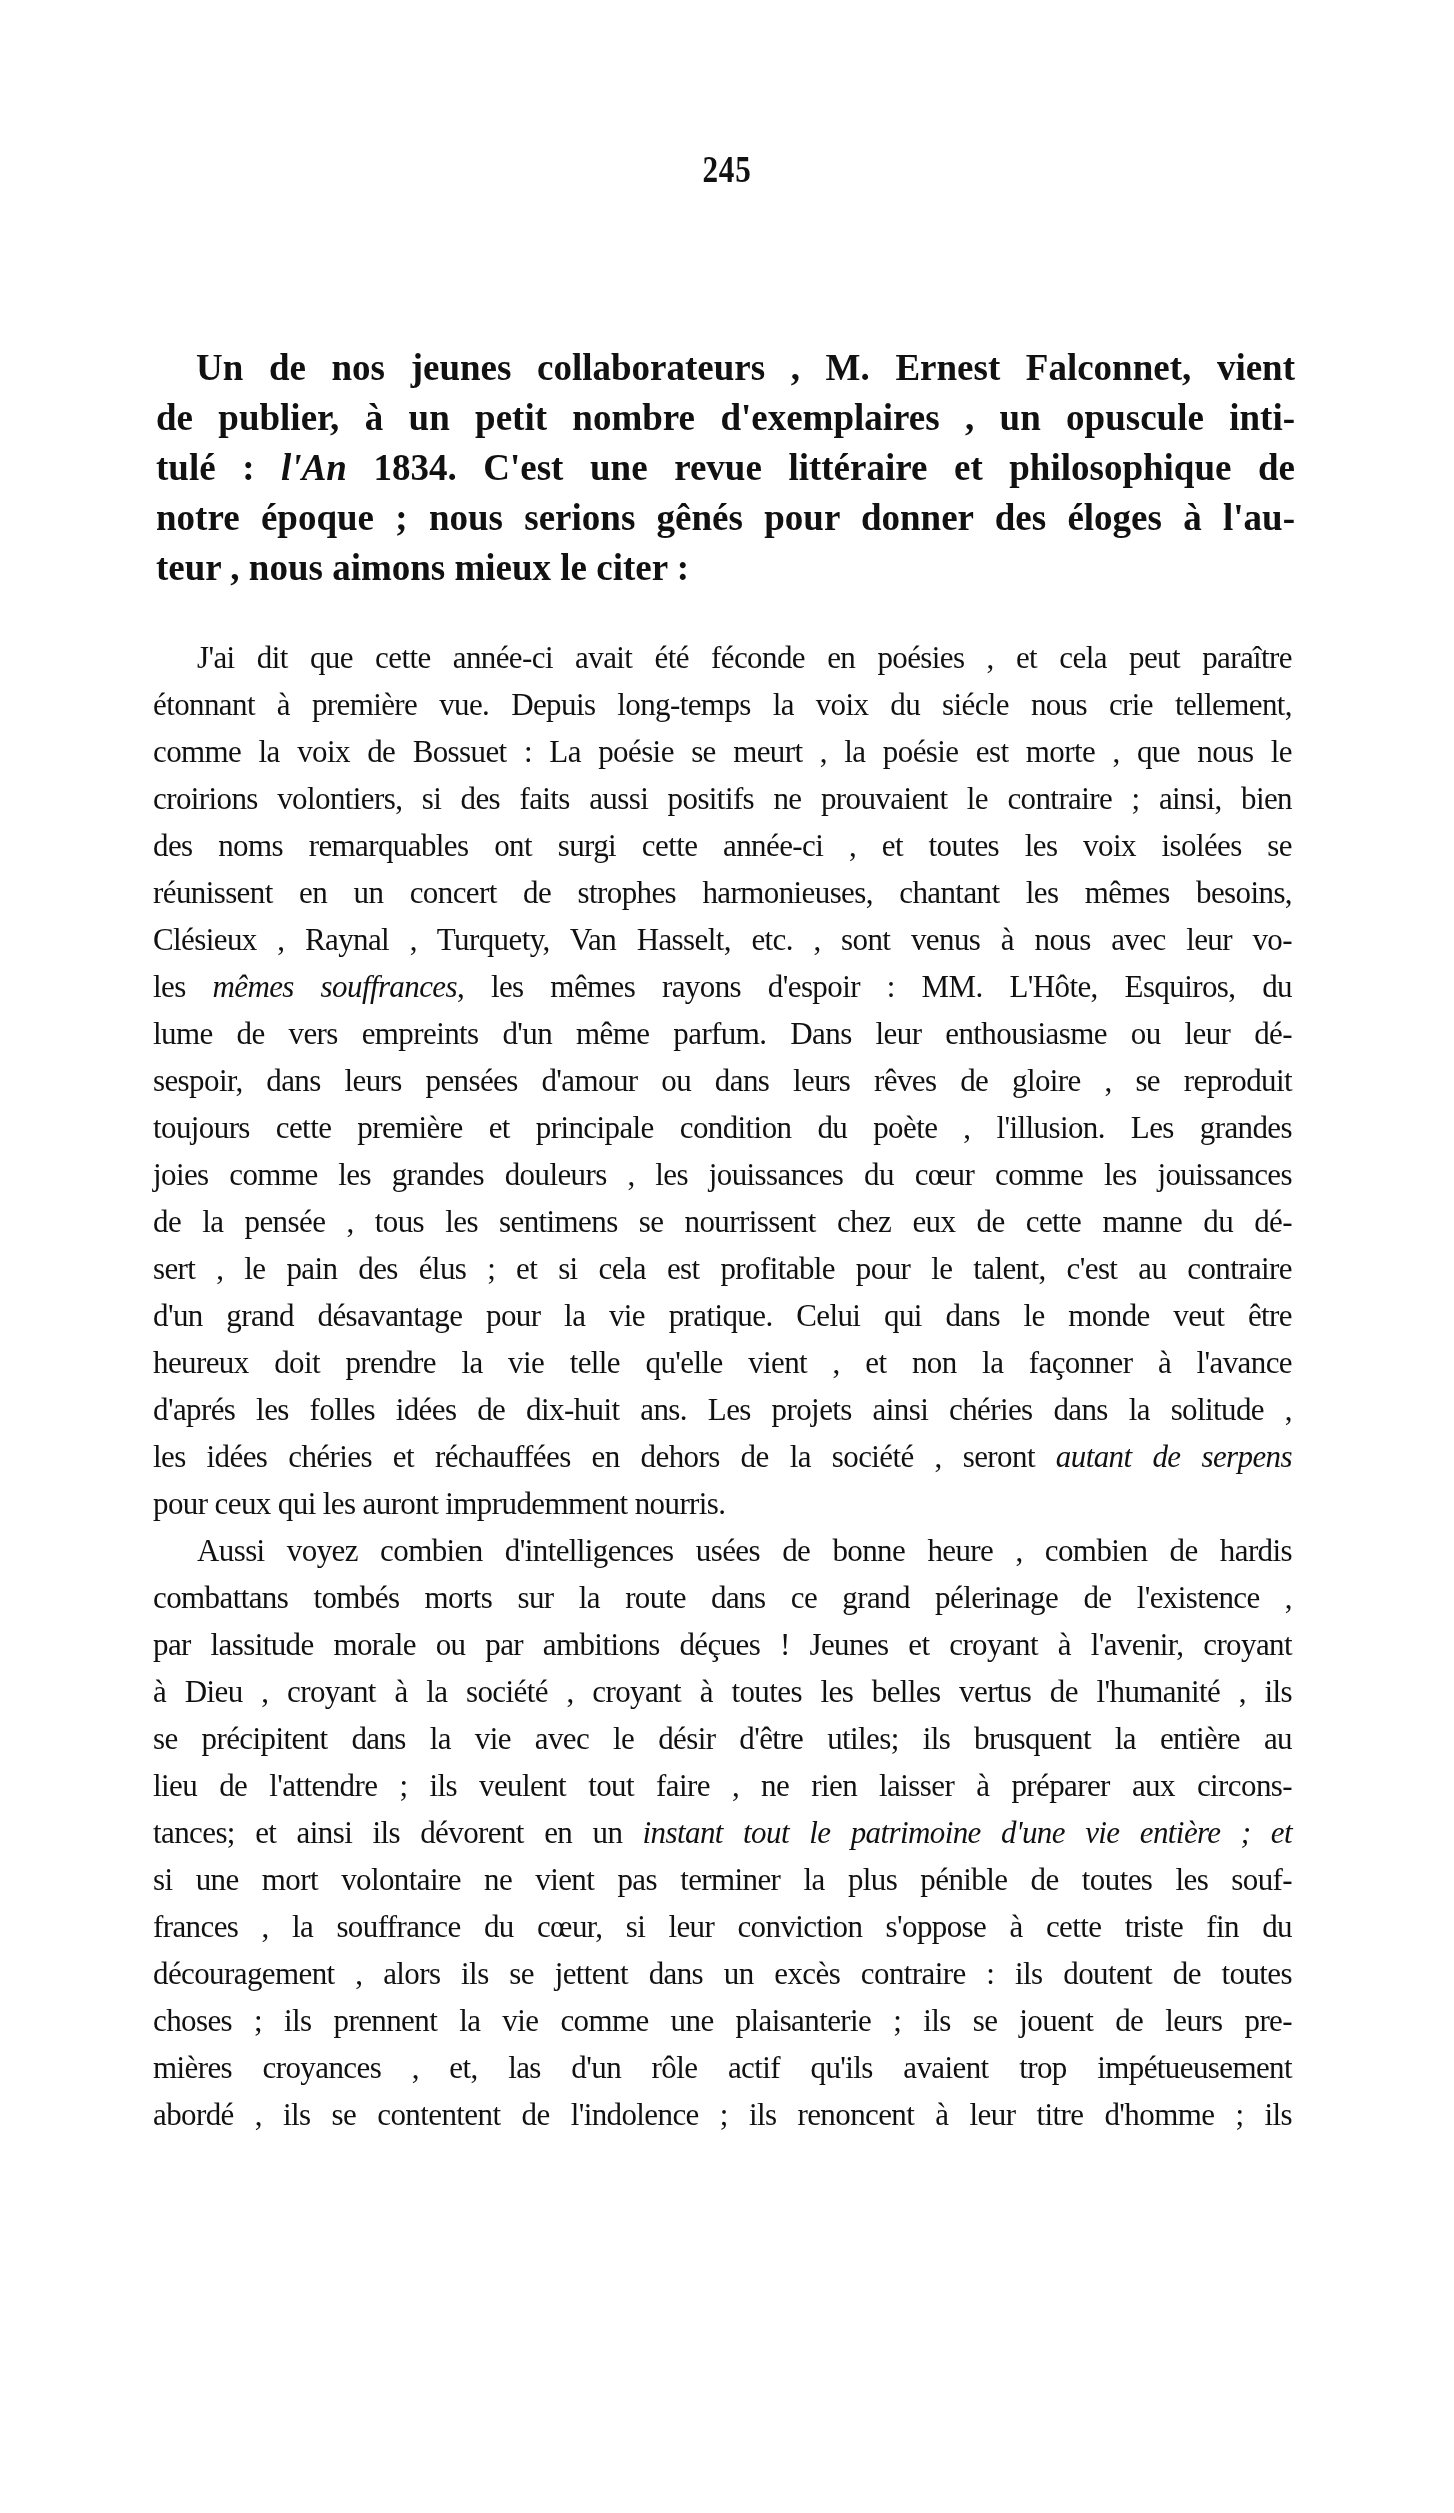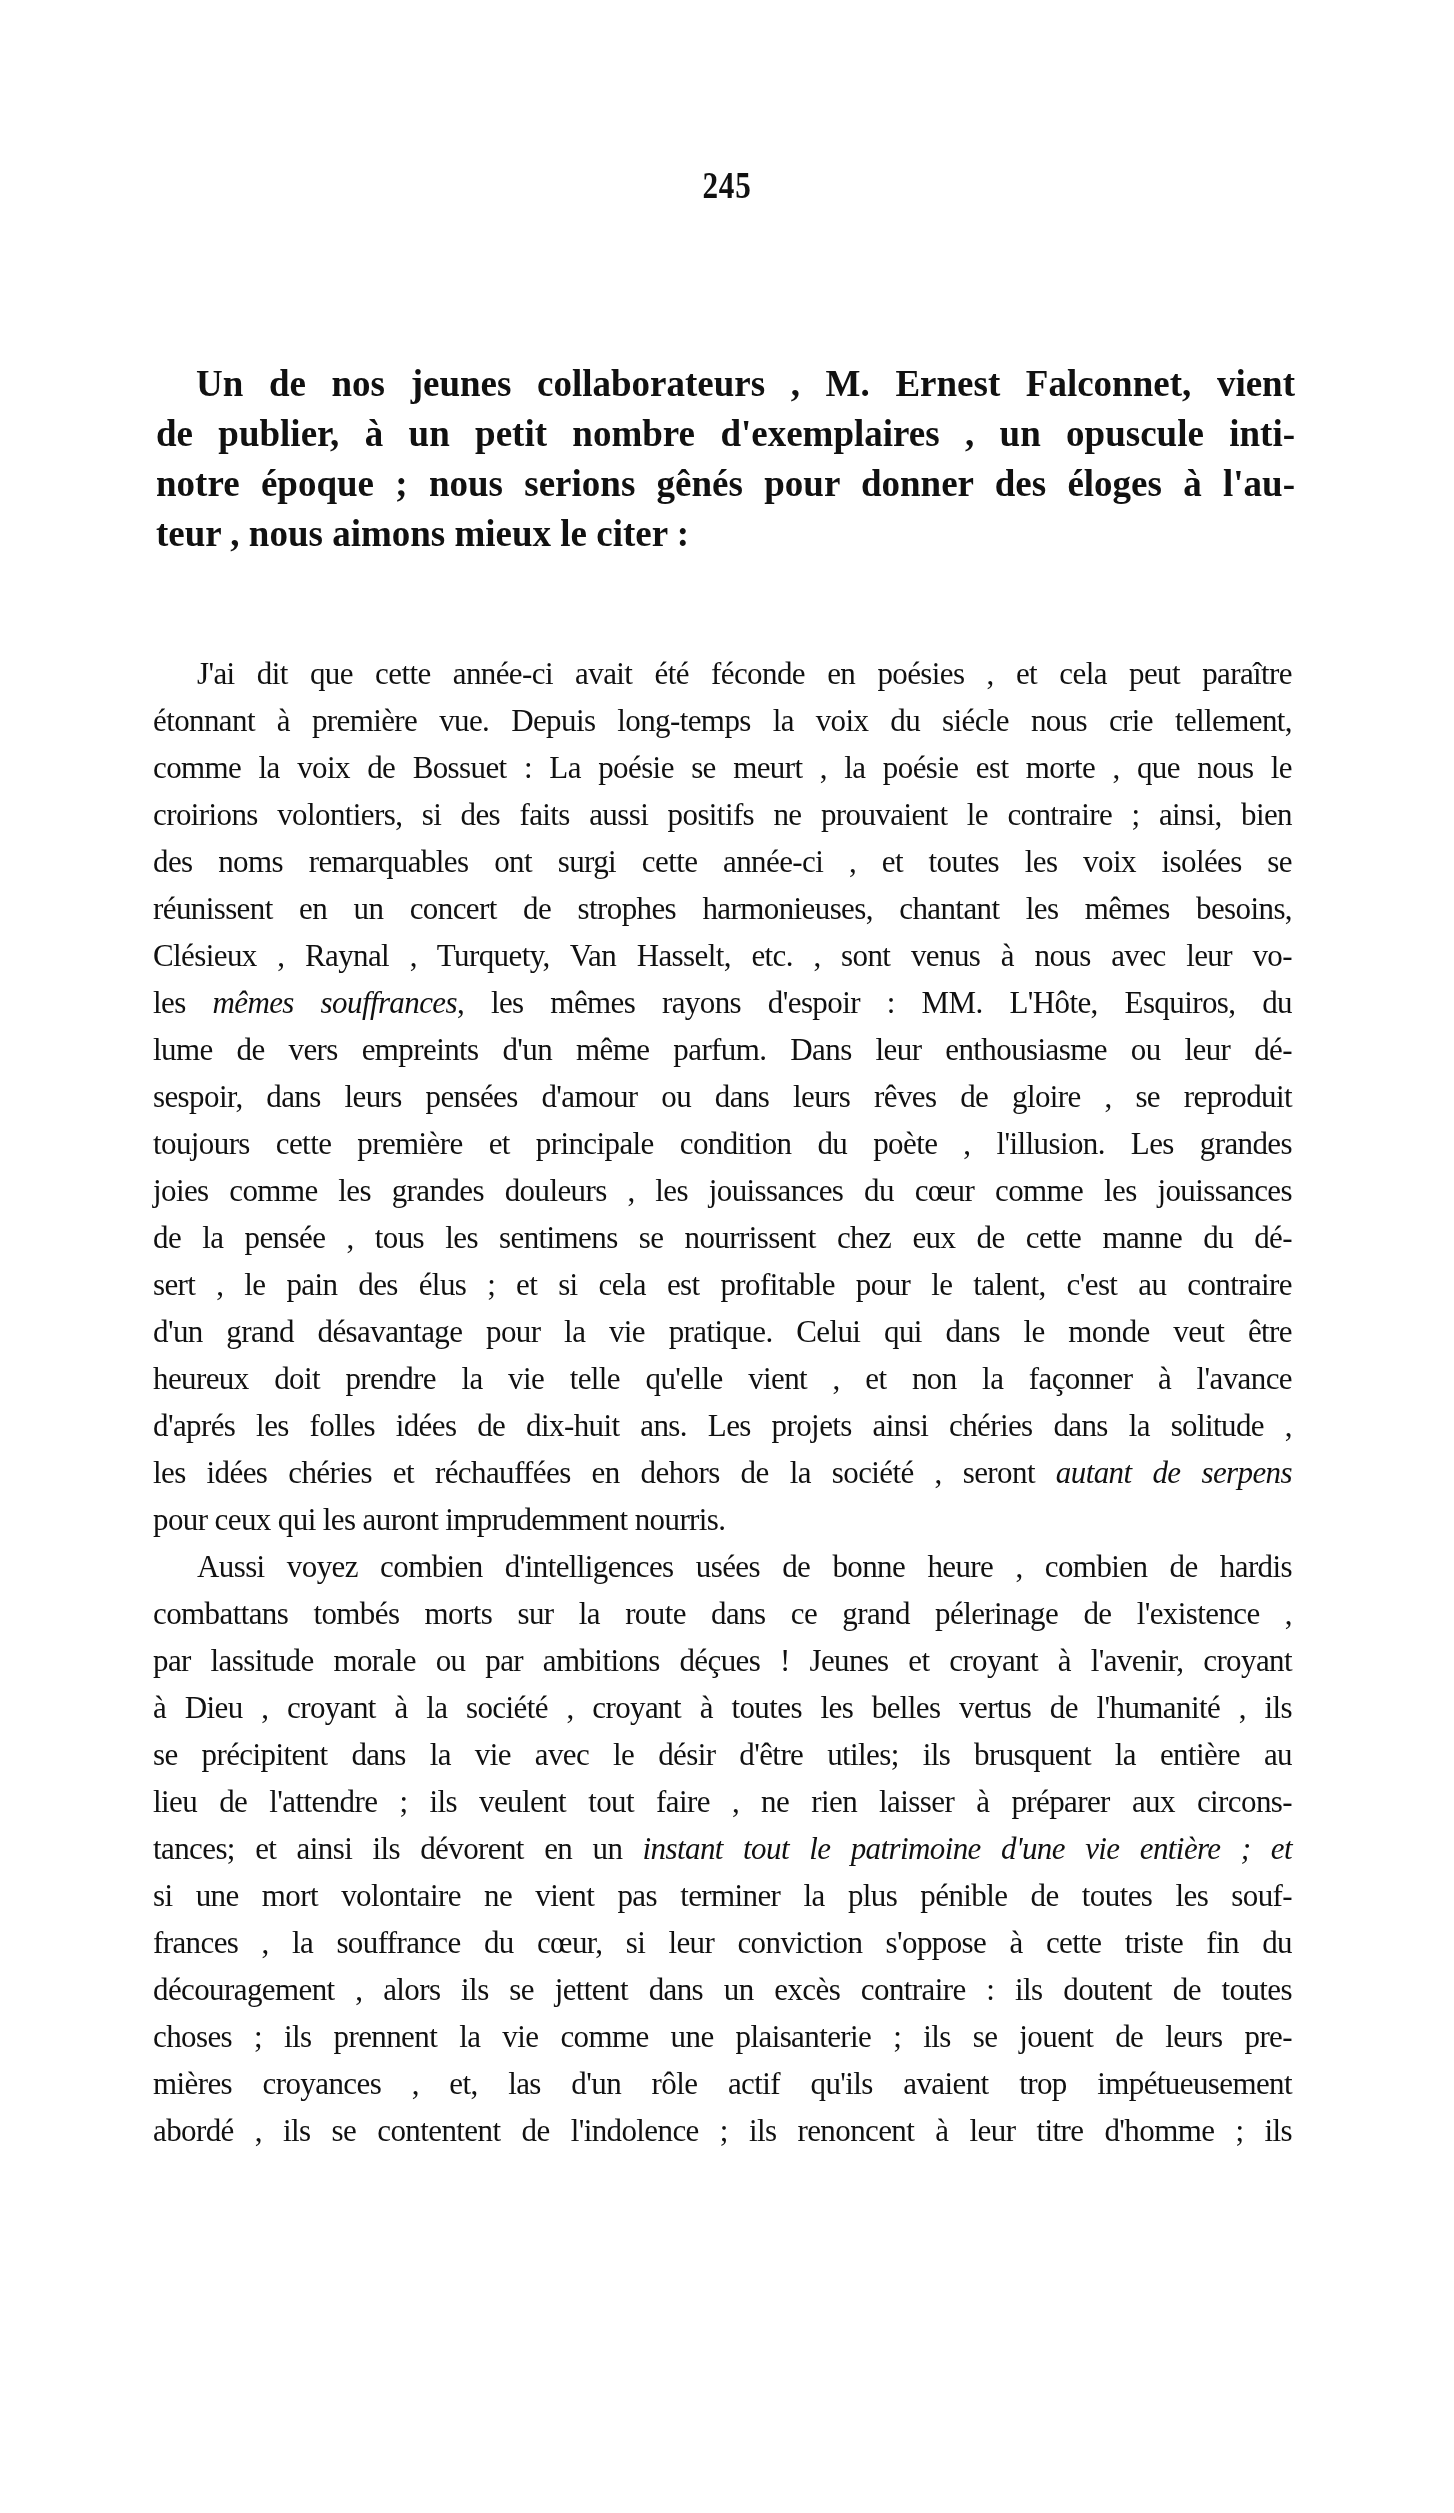--- a/index.html
+++ b/index.html
@@ -11,21 +11,21 @@
       width: 1454px;
       height: 2514px;
       position: relative;
       overflow: hidden;
       color: #111111;
       font-family: "Liberation Serif", "DejaVu Serif", serif;
     }
     .page {
       position: absolute;
       left: 0;
-      top: 16px;
+      top: 0;
       width: 1454px;
       height: 2486px;
     }
     .page-number {
       position: absolute;
       top: 147px;
       left: 0;
       width: 1454px;
       text-align: center;
       font-size: 38px;
@@ -88,20 +88,21 @@
 </head>
 <body>
 
 <div class="page">
   <div class="page-number">245</div>
 
 
   <div class="intro" id="intro">
       <span class="line first">Un de nos jeunes collaborateurs , M. Ernest Falconnet, vient</span>
       <span class="line ">de publier, à un petit nombre d'exemplaires , un opuscule inti-</span>
+      <span class="line ">tulé : <em>l'An</em> 1834. C'est une revue littéraire et philosophique de</span>
       <span class="line ">notre époque ; nous serions gênés pour donner des éloges à l'au-</span>
       <span class="line  last">teur , nous aimons mieux le citer :</span>
     </div>
 
   <div class="quote" id="quote">
       <div>
         <span class="line indent">J'ai dit que cette année-ci avait été féconde en poésies , et cela peut paraître</span>
         <span class="line ">étonnant à première vue. Depuis long-temps la voix du siécle nous crie tellement,</span>
         <span class="line ">comme la voix de Bossuet : La poésie se meurt , la poésie est morte , que nous le</span>
         <span class="line ">croirions volontiers, si des faits aussi positifs ne prouvaient le contraire ; ainsi, bien</span>

